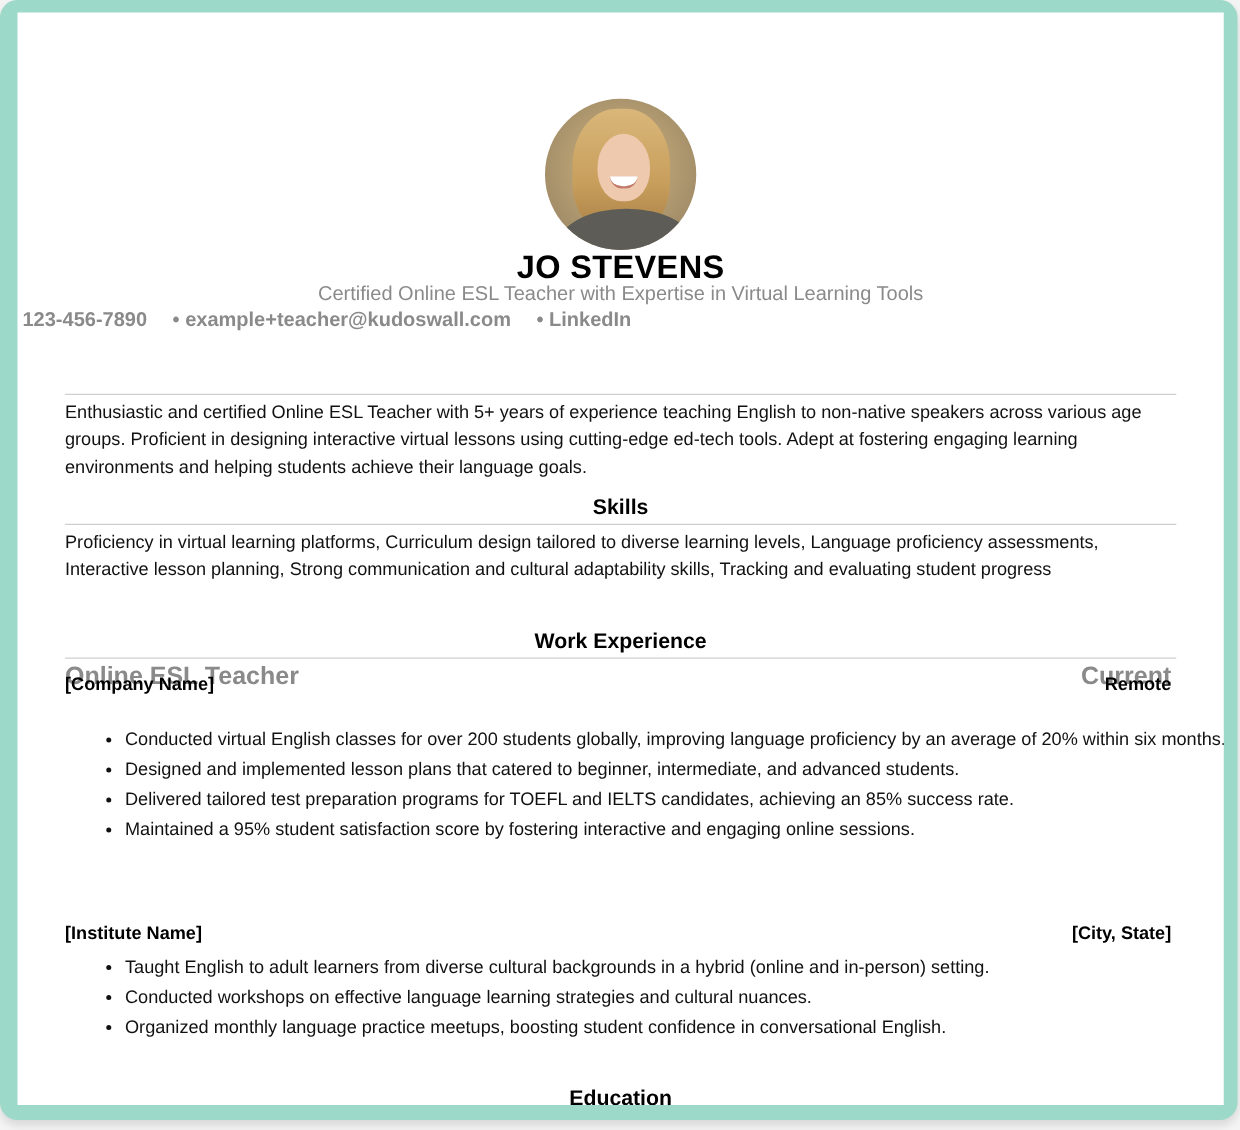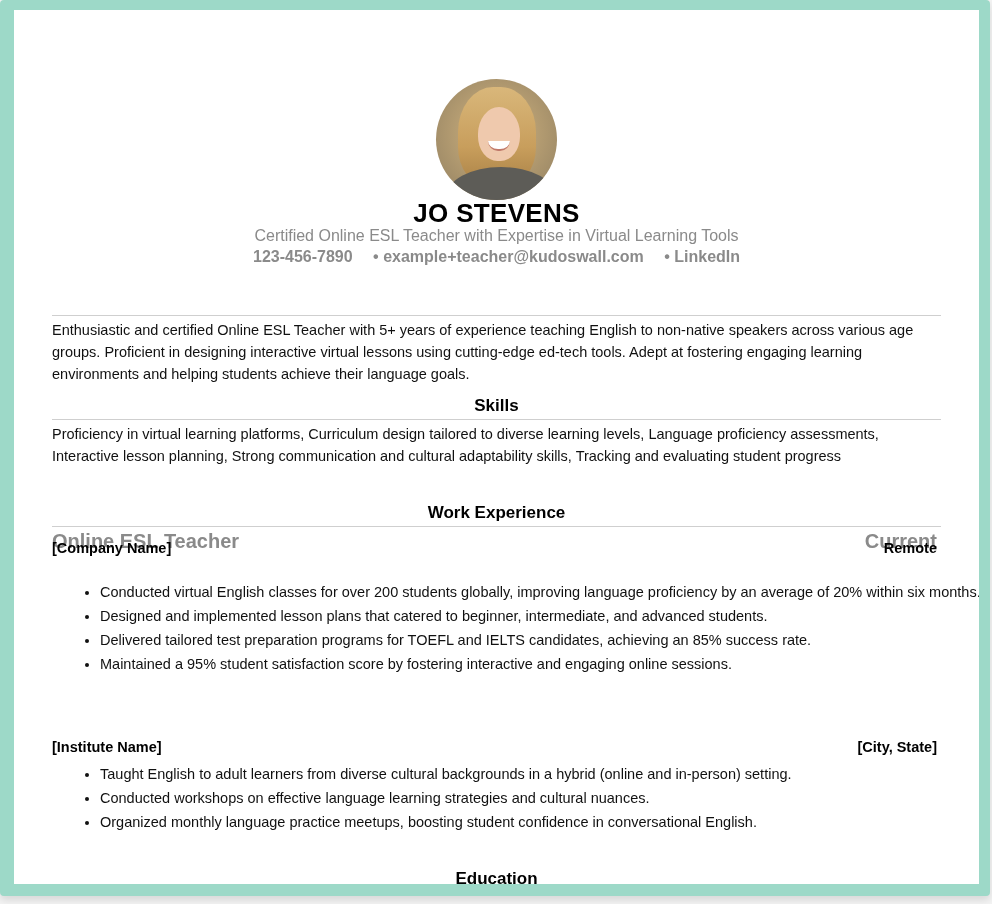--- a/index.html
+++ b/index.html
@@ -4,21 +4,21 @@
 <style>
   html, body { margin: 0; padding: 0; }
   body {
     width: 992px; height: 904px; overflow: hidden;
     background: #f4f4f4;
     font-family: "Liberation Sans", sans-serif;
     position: relative;
   }
   .frame {
     position: absolute; left: 0; top: 0; width: 990px; height: 896px;
-    background: #9dd9c8; border-radius: 4px;
+    background: #9dd9c8; border-radius: 14px;
     box-shadow: 0 4px 8px rgba(0,0,0,0.12);
   }
   .paper {
     position: absolute; left: 14px; top: 10px; width: 965px; height: 874px;
     background: #ffffff; overflow: hidden;
   }
   .avatar {
     position: absolute; left: 422px; top: 69px; width: 121px; height: 121px;
     border-radius: 50%; overflow: hidden;
     background: radial-gradient(circle at 50% 45%, #c9b48c 0%, #b59d72 45%, #8e7d5f 100%);
@@ -43,21 +43,21 @@
   }
   .name {
     position: absolute; top: 188px; left: 0; width: 965px; text-align: center;
     font-size: 26px; font-weight: bold; color: #000; letter-spacing: 0.3px;
   }
   .tagline {
     position: absolute; top: 217px; left: 0; width: 965px; text-align: center;
     font-size: 16px; color: #8a8a8a;
   }
   .contacts {
-    position: absolute; top: 238px; left: 0; width: 965px; text-align: center;
+    position: absolute; top: 238px; left: 0; width: 965px; 
     font-size: 16px; font-weight: bold; color: #8a8a8a;
   }
   .contacts span { margin: 0 4px; }
   .contacts .sep { margin-left: 12px; }
   .section-title {
     position: absolute; left: 38px; width: 889px; text-align: center;
     font-size: 17px; font-weight: bold; color: #000;
   }
   .rule { position: absolute; left: 38px; width: 889px; height: 0; border-top: 1.5px solid #cfcfcf; }
   .para {

